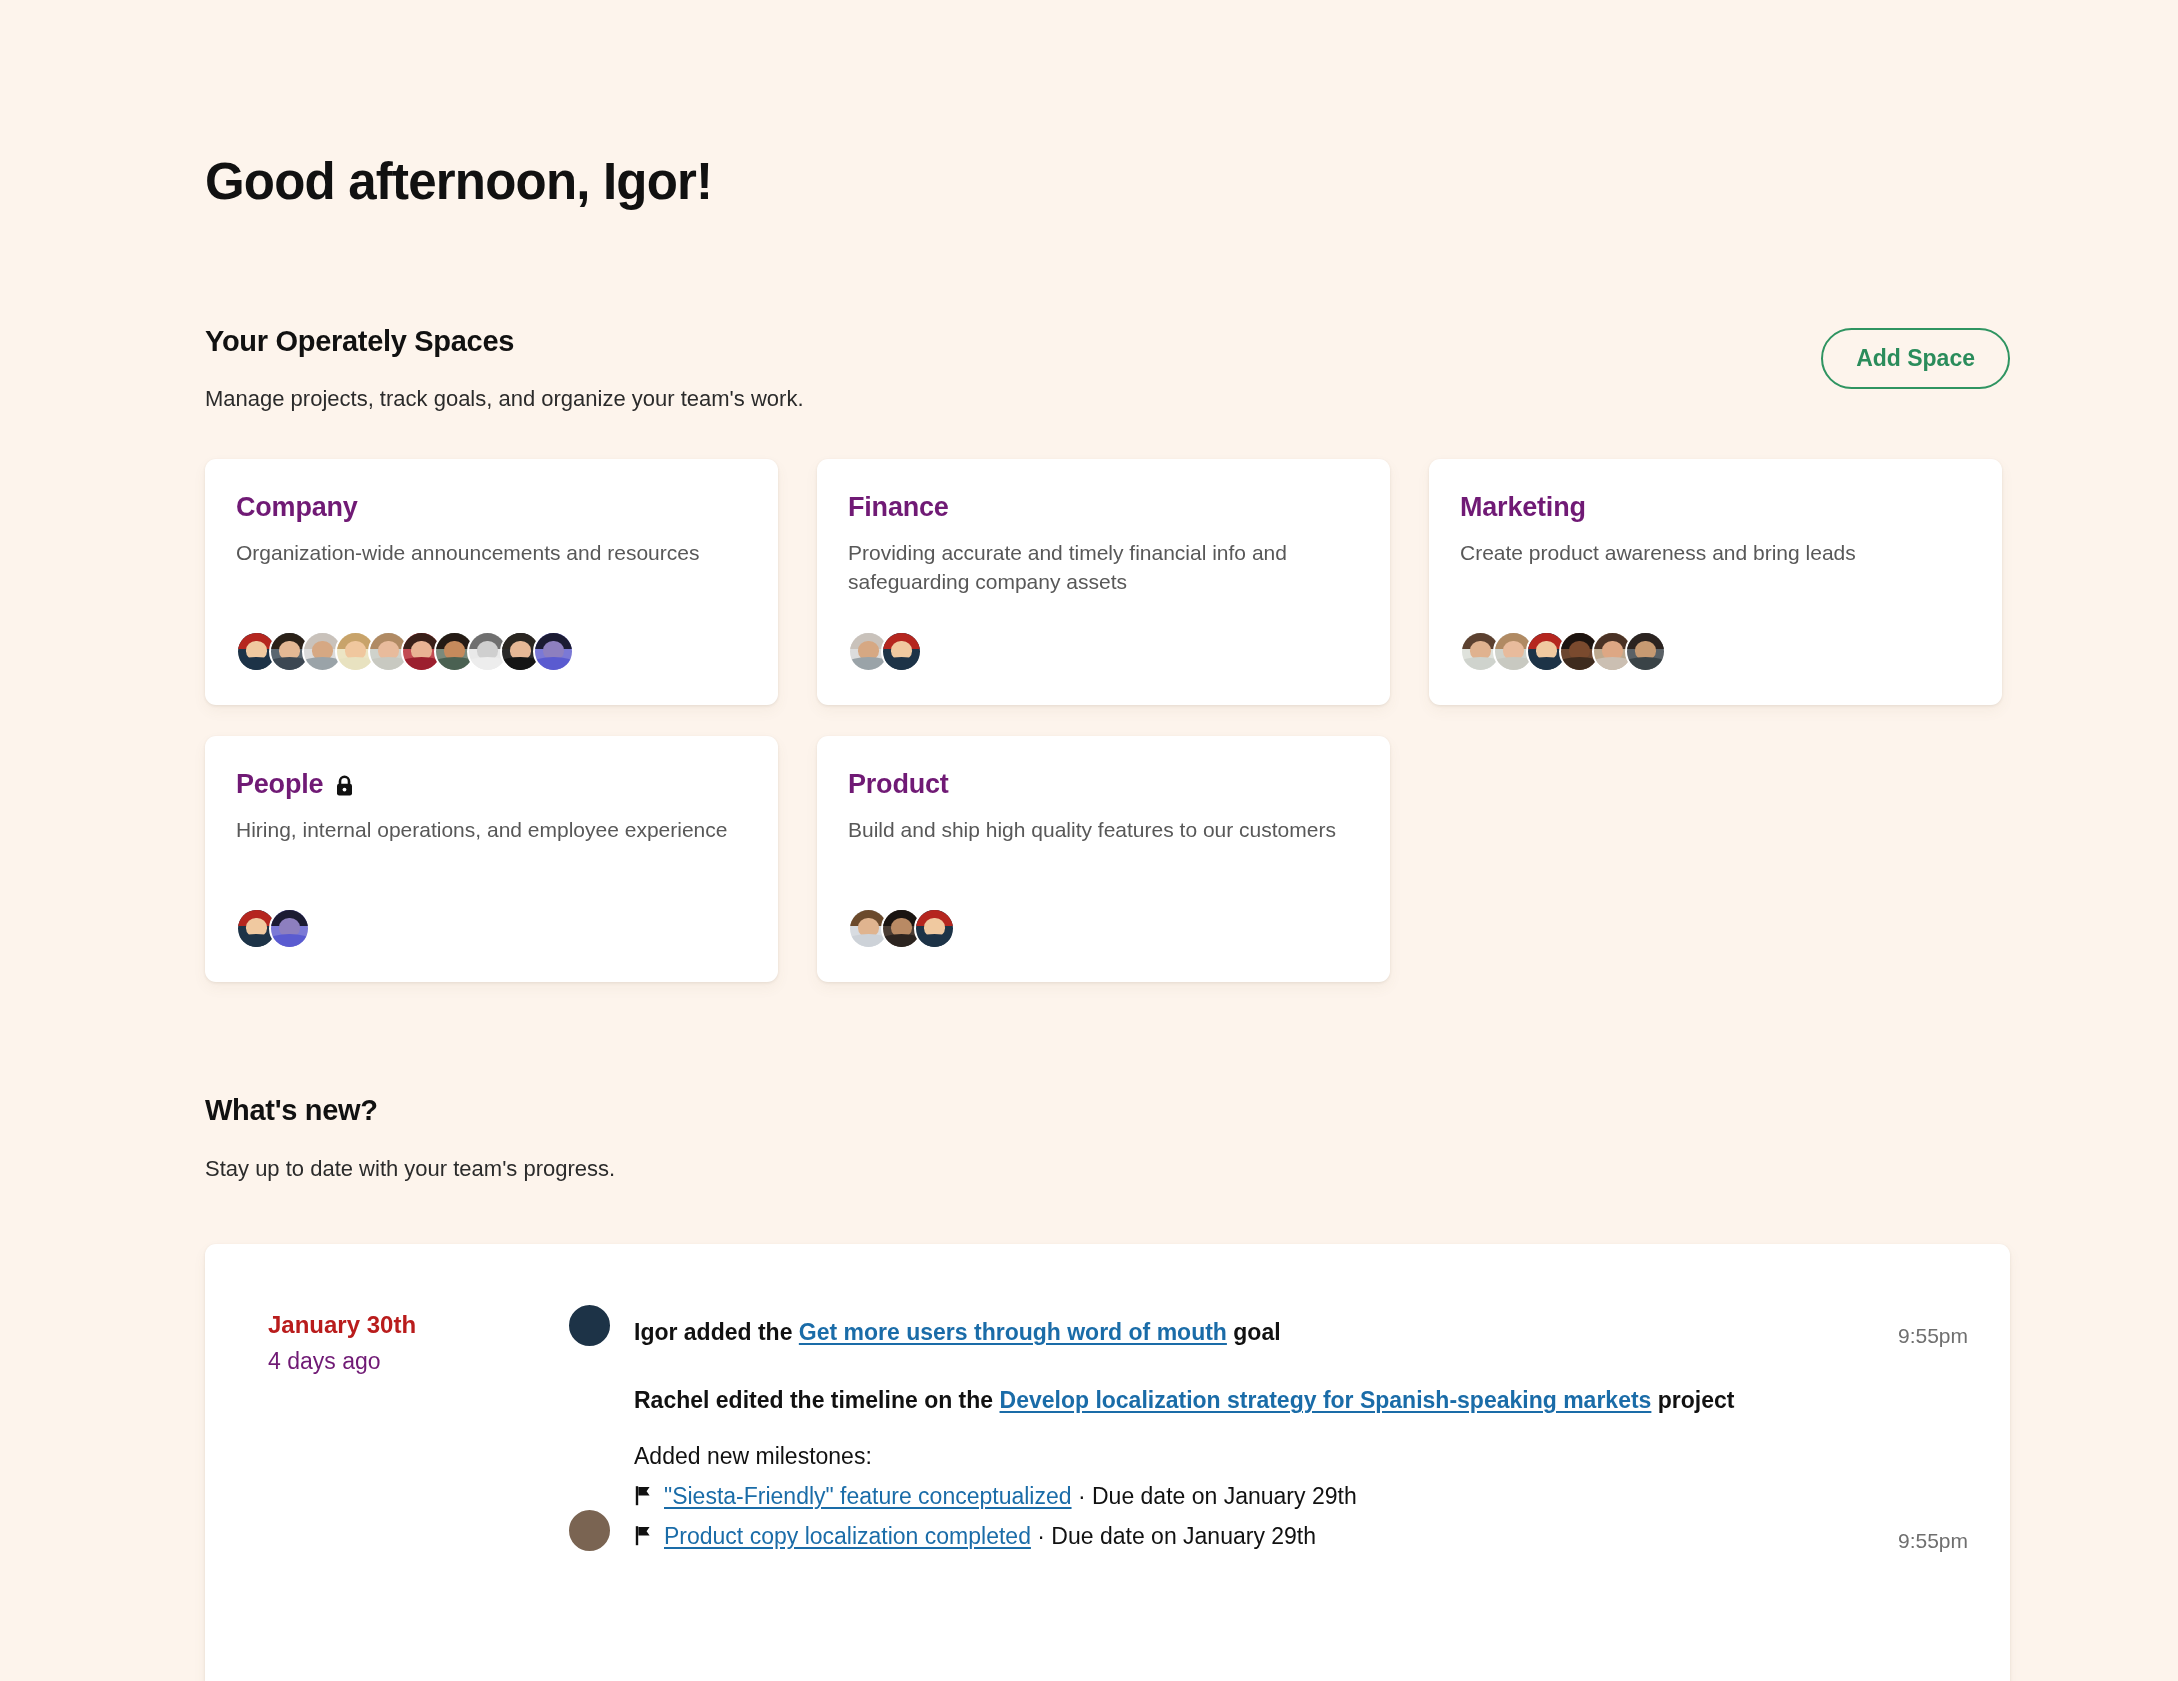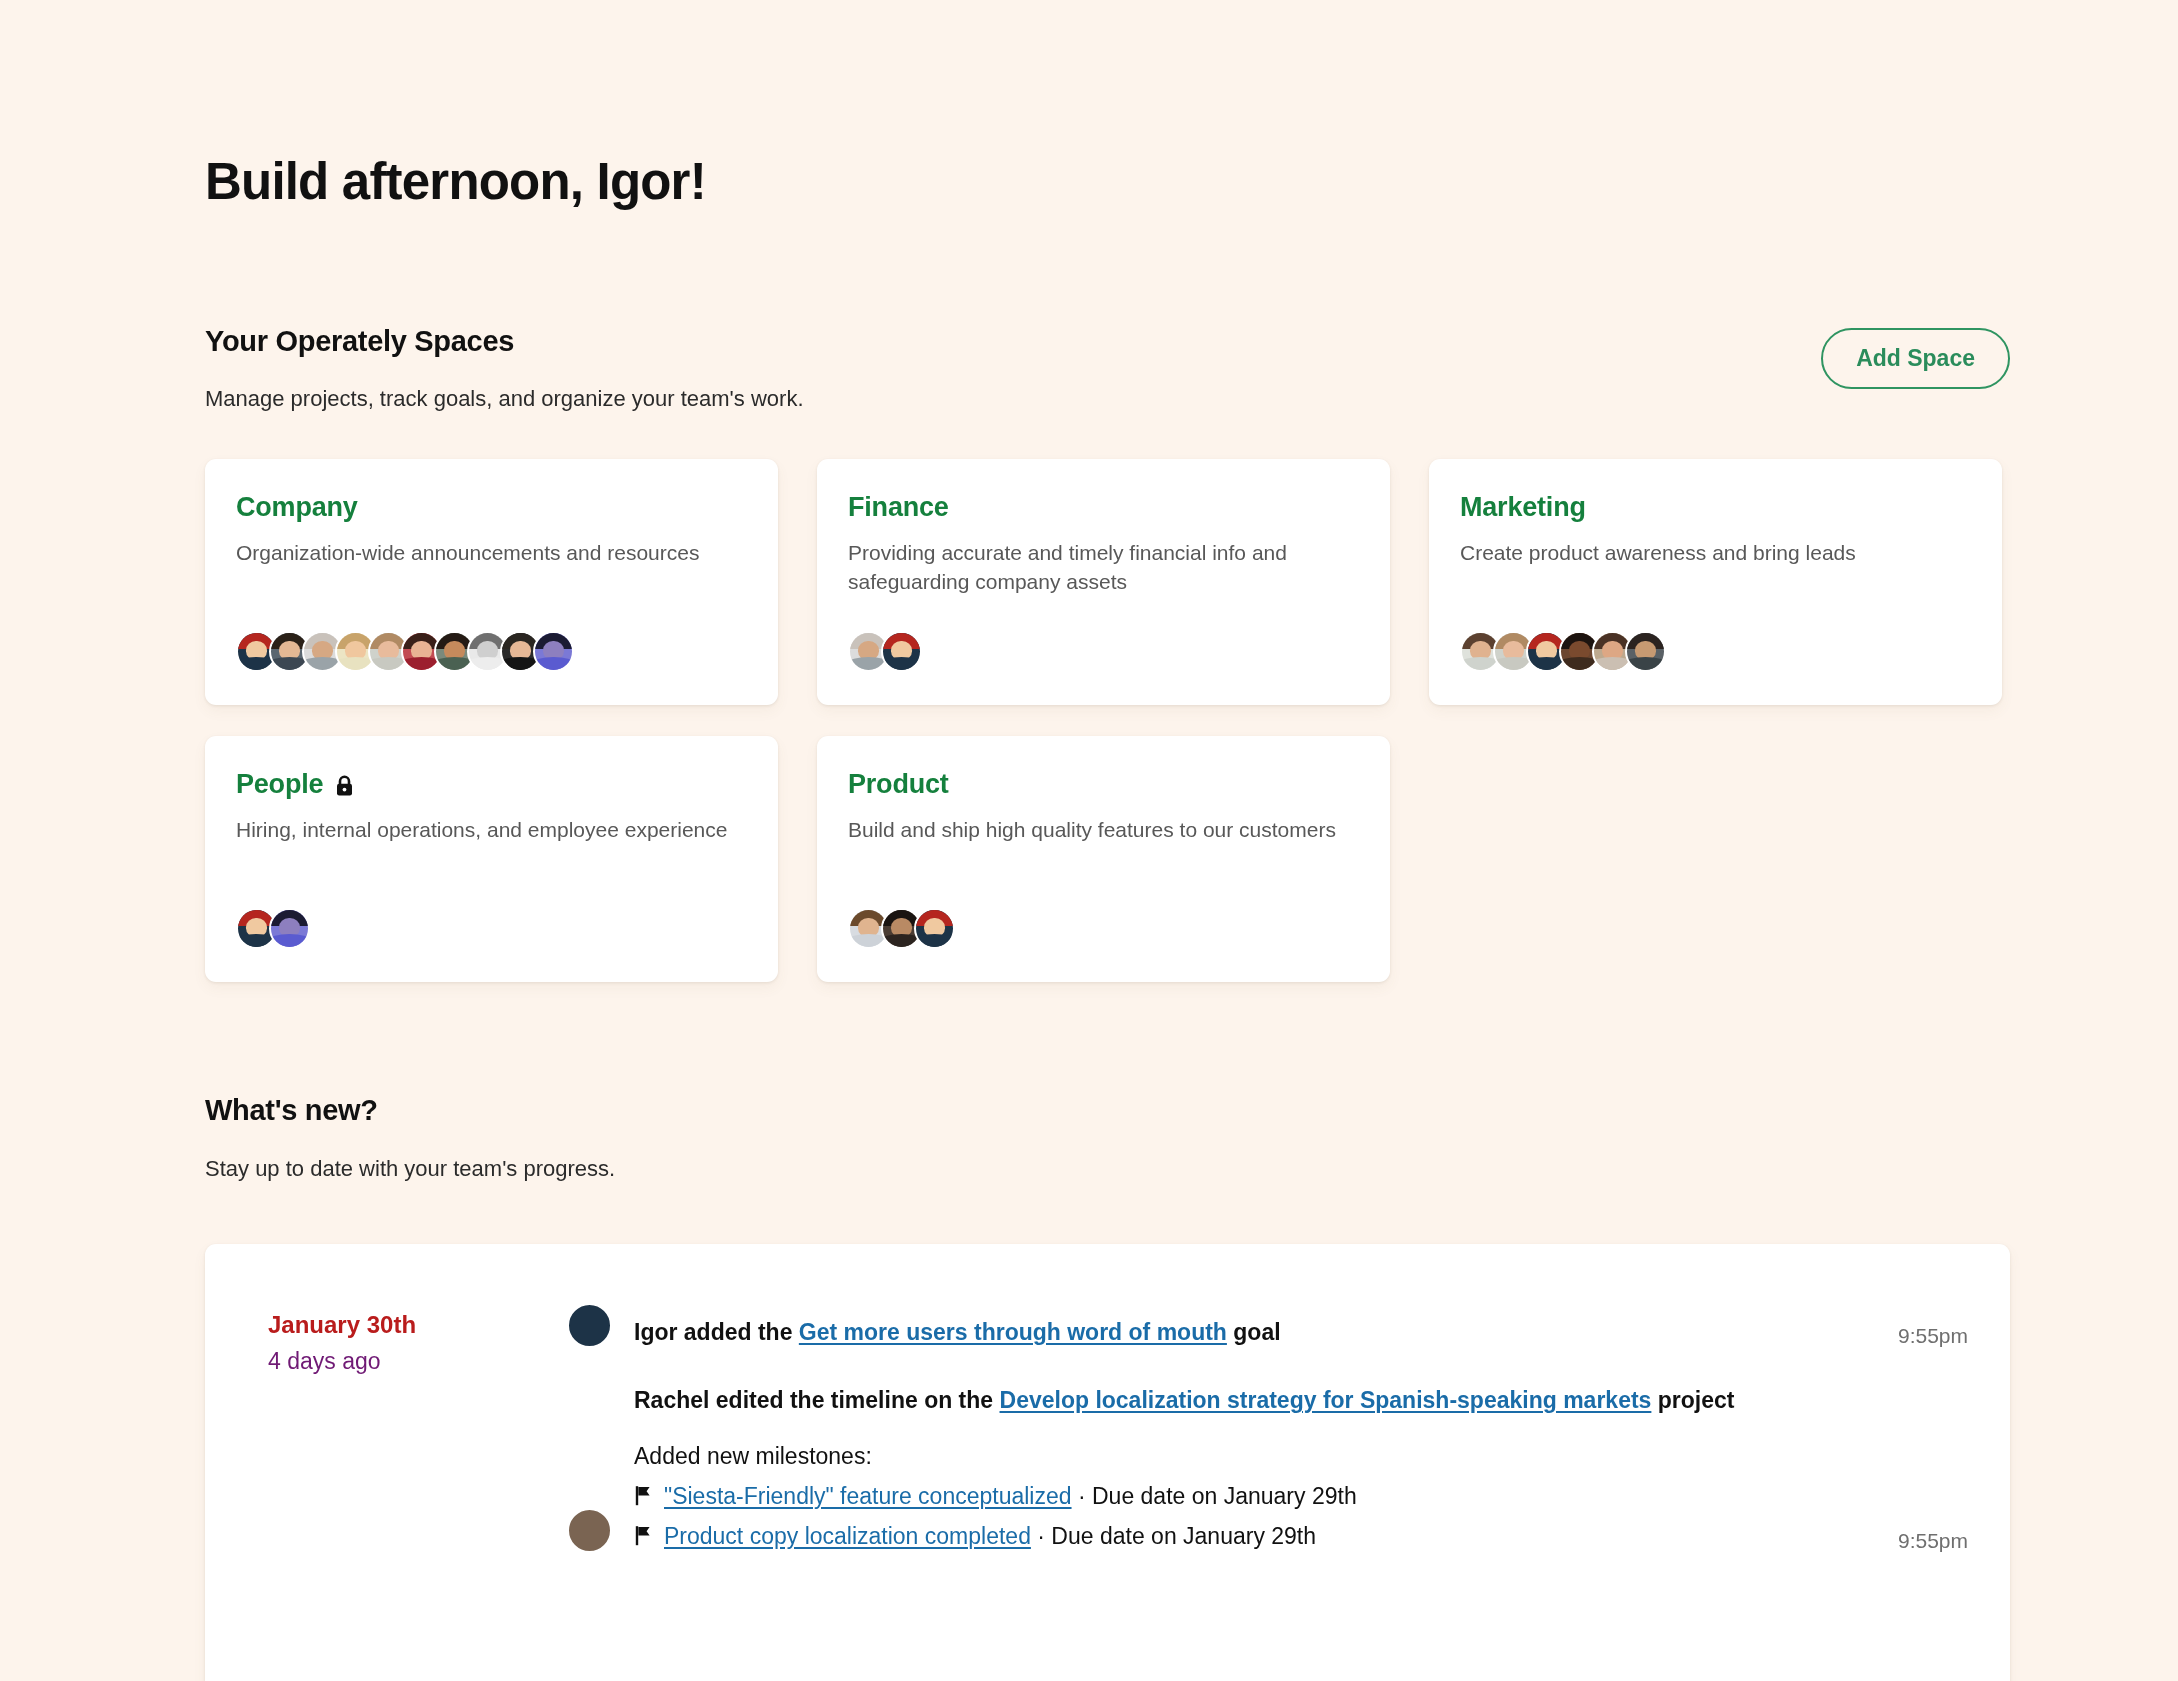--- a/index.html
+++ b/index.html
@@ -80,21 +80,21 @@
     border-radius: 11px;
     box-shadow: 0 1px 3px rgba(80,60,40,0.10), 0 6px 14px rgba(120,95,65,0.06);
     padding: 33px 31px 30px 31px;
     height: 246px;
     position: relative;
     cursor: pointer;
   }
   .space-card .card-title {
     font-size: 27px;
     font-weight: 700;
-    color: #15803d;
+    color: #701a75;
     letter-spacing: -0.2px;
     display: flex;
     align-items: center;
     gap: 12px;
     line-height: 1.15;
   }
   .space-card .card-desc {
     font-size: 21px;
     color: #585858;
     margin-top: 16px;
@@ -210,21 +210,21 @@
     vertical-align: -2px;
     margin-right: 10px;
   }
 </style>
 </head>
 <body>
 
 <div class="page">
   <div class="content">
 
-    <h1 class="greeting">Build afternoon, Igor!</h1>
+    <h1 class="greeting">Good afternoon, Igor!</h1>
 
     <div class="section-head">
       <div>
         <div class="section-title">Your Operately Spaces</div>
         <div class="section-sub">Manage projects, track goals, and organize your team's work.</div>
       </div>
       <button class="add-space-btn">Add Space</button>
     </div>
 
     <div class="cards-grid" id="cards-grid">

